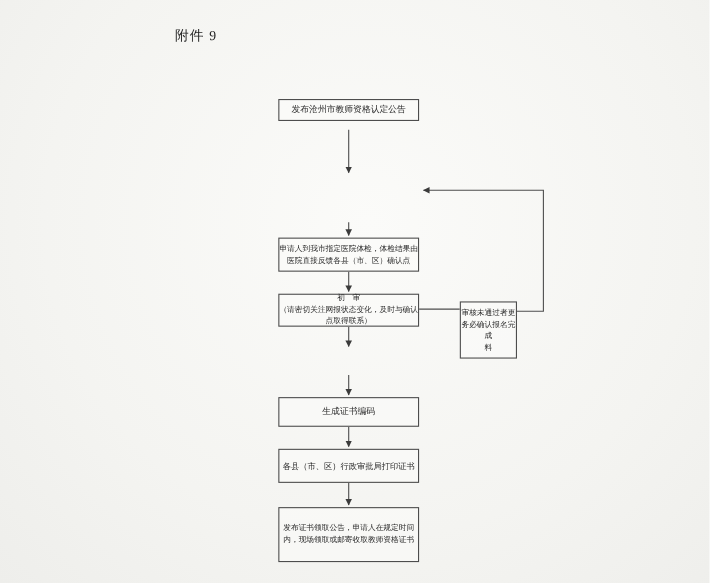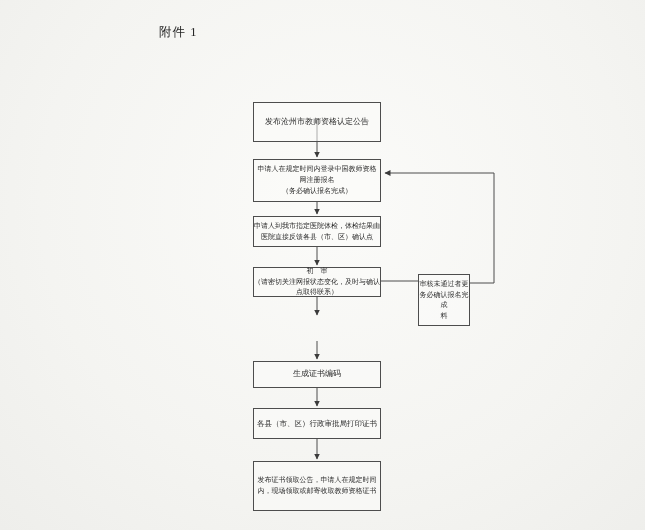--- a/index.html
+++ b/index.html
@@ -36,21 +36,21 @@
   .box.side{
     left:418px;width:52px;
   }
   .box.side .line{white-space:normal;line-height:1.5;}
 </style>
 </head>
 <body>
 
 <div class="page">
 
-  <div class="attachment">附件 1</div>
+  <div class="attachment">附件 9</div>
 
 
   <svg class="connectors" width="645" height="530" viewBox="0 0 645 530">
     <defs>
       <marker id="arrow" markerWidth="7" markerHeight="7" refX="5.5" refY="3" orient="auto">
         <path d="M0,0 L6,3 L0,6 Z" fill="#3b3b3b"></path>
       </marker>
     </defs>
     <g stroke="#4d4d4d" stroke-width="1" fill="none">
       <line x1="317" y1="118" x2="317" y2="157" marker-end="url(#arrow)"></line>
@@ -58,29 +58,24 @@
       <line x1="317" y1="247" x2="317" y2="265" marker-end="url(#arrow)"></line>
       <line x1="317" y1="297" x2="317" y2="315" marker-end="url(#arrow)"></line>
       <line x1="317" y1="341" x2="317" y2="359" marker-end="url(#arrow)"></line>
       <line x1="317" y1="388" x2="317" y2="406" marker-end="url(#arrow)"></line>
       <line x1="317" y1="439" x2="317" y2="459" marker-end="url(#arrow)"></line>
       <line x1="381" y1="281" x2="418" y2="281"></line>
       <polyline points="470,283 494,283 494,173 385,173" marker-end="url(#arrow)"></polyline>
     </g>
   </svg>
 
-  <div class="box fs8" style="top:102px;height:40px">
+  <div class="box fs8" style="top:90px;height:20px">
     <span class="line">发布沧州市教师资格认定公告</span>
   </div>
 
-  <div class="box" style="top:159px;height:43px">
-    <span class="line">申请人在规定时间内登录中国教师资格</span>
-    <span class="line">网注册报名</span>
-    <span class="line">（务必确认报名完成）</span>
-  </div>
 
   <div class="box" style="top:216px;height:31px">
     <span class="line">申请人到我市指定医院体检，体检结果由</span>
     <span class="line">医院直接反馈各县（市、区）确认点</span>
   </div>
 
   <div class="box" style="top:267px;height:30px">
     <span class="line">初　审</span>
     <span class="line">（请密切关注网报状态变化，及时与确认</span>
     <span class="line">点取得联系）</span>

